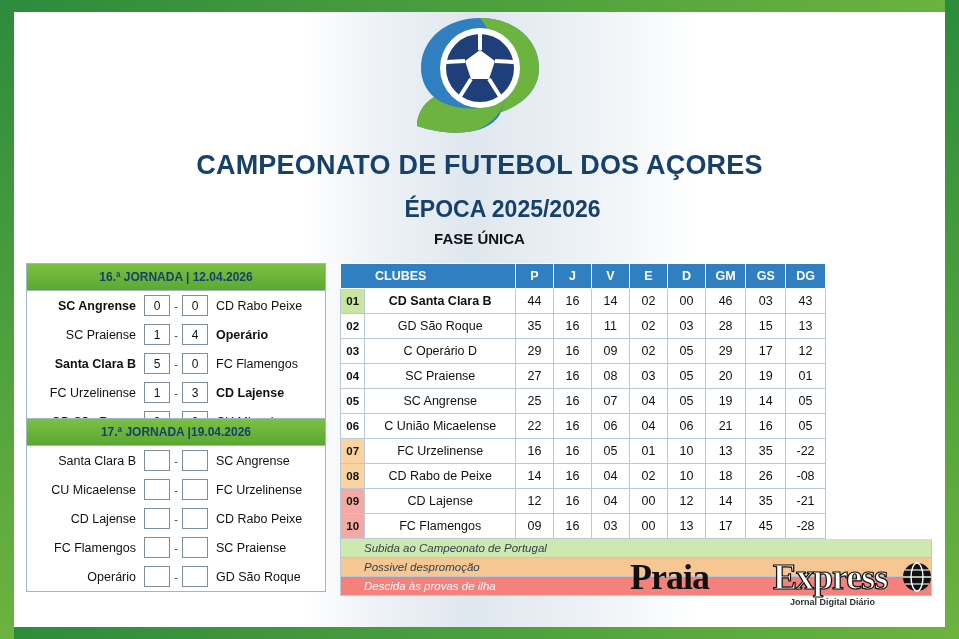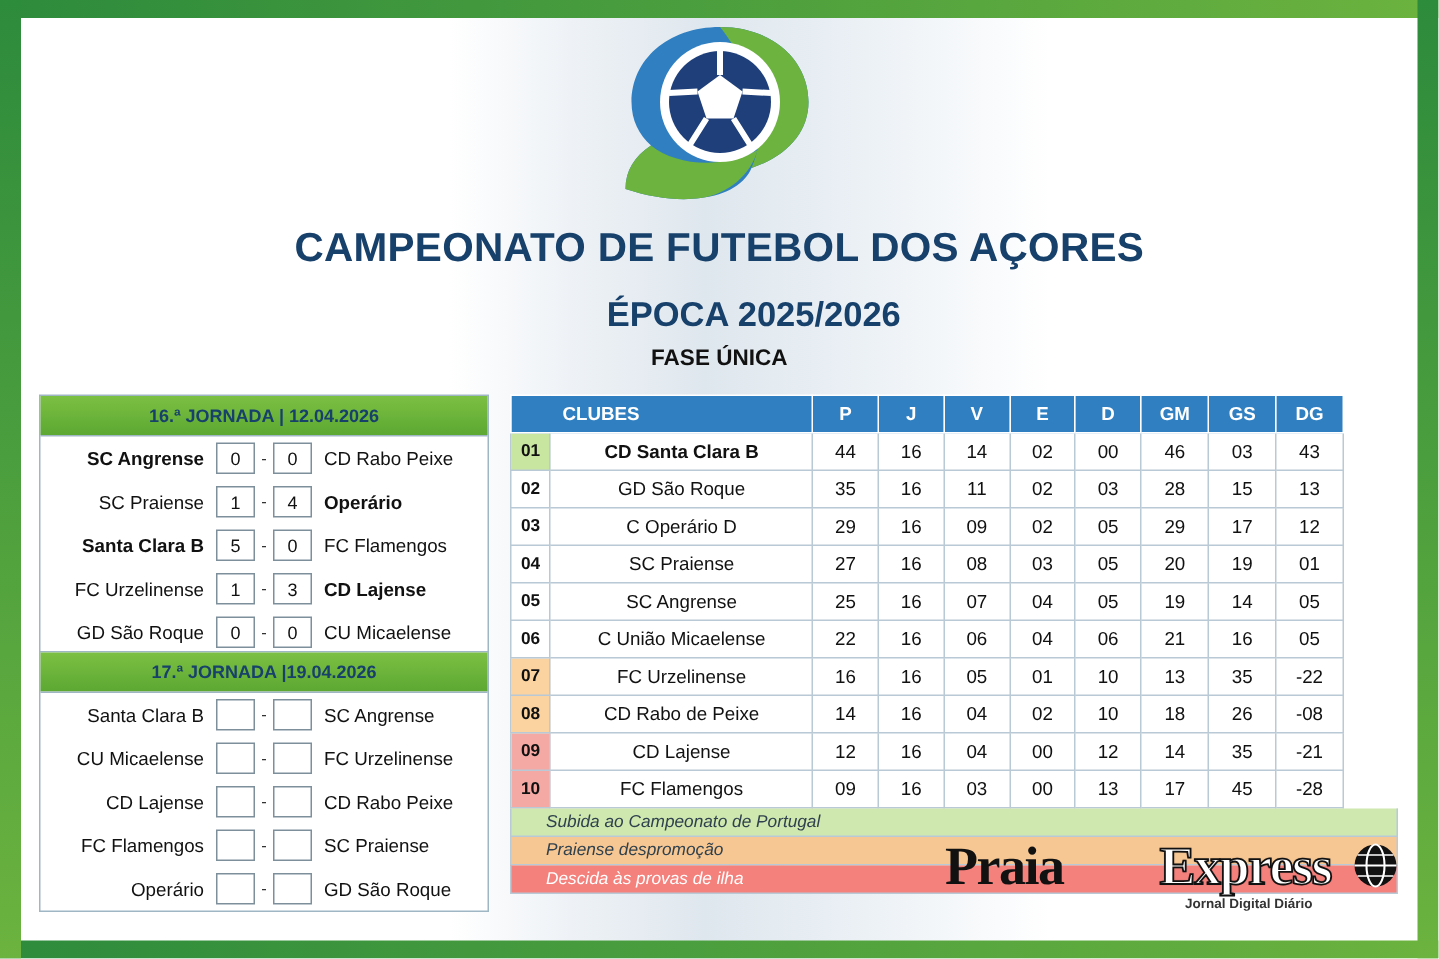--- a/index.html
+++ b/index.html
@@ -58,25 +58,25 @@
   .team-home{flex:1;text-align:right;padding-right:8px;white-space:nowrap;overflow:hidden;}
   .team-away{flex:1;text-align:left;padding-left:8px;white-space:nowrap;overflow:hidden;}
   .score-box{
     width:24px;height:19px;border:1px solid #7d8f9b;background:#fff;
     display:flex;align-items:center;justify-content:center;font-size:12px;color:#111;
   }
   .score-sep{width:12px;text-align:center;font-size:11px;color:#333;}
   .bold{font-weight:bold;}
 
   #jornada16{left:26px;top:263px;}
-  #jornada17{left:26px;top:434px;}
+  #jornada17{left:26px;top:418px;}
 
   
   #table-wrap{position:absolute;left:340px;top:263px;width:592px;}
-  table.cls{border-collapse:collapse;width:556px;font-size:12.5px;}
+  table.cls{border-collapse:collapse;width:486px;font-size:12.5px;}
   table.cls th{
     background:#2f7fc1;color:#ffffff;font-weight:bold;font-size:12.5px;
     border:1px solid #ffffff;padding:5px 2px;text-align:center;
   }
   table.cls th.clubes{text-align:left;padding-left:34px;}
   table.cls td{
     border:1px solid #b9c9d6;padding:3px 2px;text-align:center;color:#111;
     background:#ffffff;height:18px;
   }
   td.pos{width:24px;font-weight:bold;font-size:11.5px;color:#444;background:#f4f7fa;}
@@ -360,21 +360,21 @@
           <td>00</td>
           <td>13</td>
           <td>17</td>
           <td>45</td>
           <td>-28</td>
         </tr>
       </tbody>
     </table>
 
     <div class="legend legend-green">Subida ao Campeonato de Portugal</div>
-    <div class="legend legend-orange">Praiense despromoção</div>
+    <div class="legend legend-orange">Possivel despromoção</div>
     <div class="legend legend-red">Descida às provas de ilha</div>
   </div>
 
   <div id="brand">
     <div id="brand-praia">Praia</div>
     <div id="brand-express">Express</div>
     <div id="brand-sub">Jornal Digital Diário</div>
     <svg style="position:absolute;left:272px;top:6px;" width="30" height="30" viewBox="0 0 30 30">
       <circle cx="15" cy="15" r="14" fill="#111"></circle>
       <ellipse cx="15" cy="15" rx="6" ry="14" fill="none" stroke="#fff" stroke-width="1.4"></ellipse>

